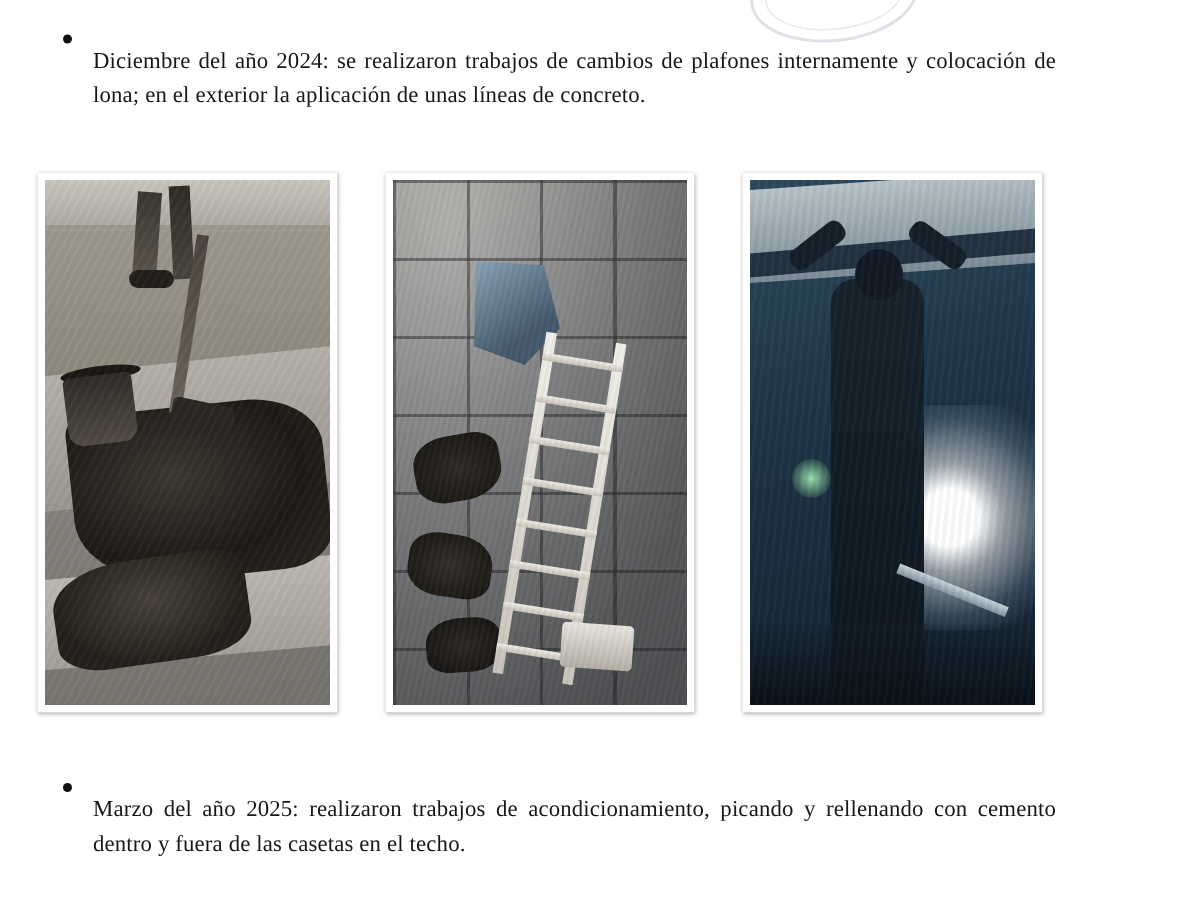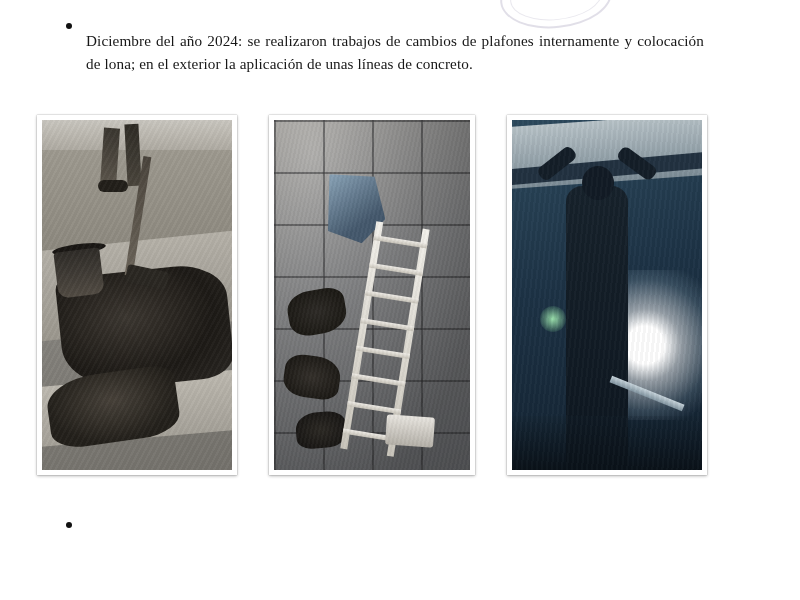--- a/index.html
+++ b/index.html
@@ -14,21 +14,21 @@
     color: #1a1a1a;
     overflow: hidden;
     position: relative;
   }
 
   .page {
     position: relative;
     width: 744px;
     height: 600px;
     box-sizing: border-box;
-    padding: 14px 40px 0 40px;
+    padding: 14px 40px 0 16px;
   }
 
   
   .stamp-artifact {
     position: absolute;
     top: -34px;
     right: 132px;
     width: 108px;
     height: 58px;
     border: 2px solid rgba(120, 110, 150, 0.22);
@@ -270,15 +270,16 @@
         <div class="p3-flare"></div>
         <div class="p3-floor"></div>
         <div class="p3-grain"></div>
       </div>
     </div>
 
   </div>
 
   <div class="bullet-block second">
     <span class="bullet-dot"></span>
+    <p class="bullet-text">Marzo del año 2025: realizaron trabajos de acondicionamiento, picando y rellenando con cemento dentro y fuera de las casetas en el techo.</p>
   </div>
 
 </div>
 
 </body></html>

